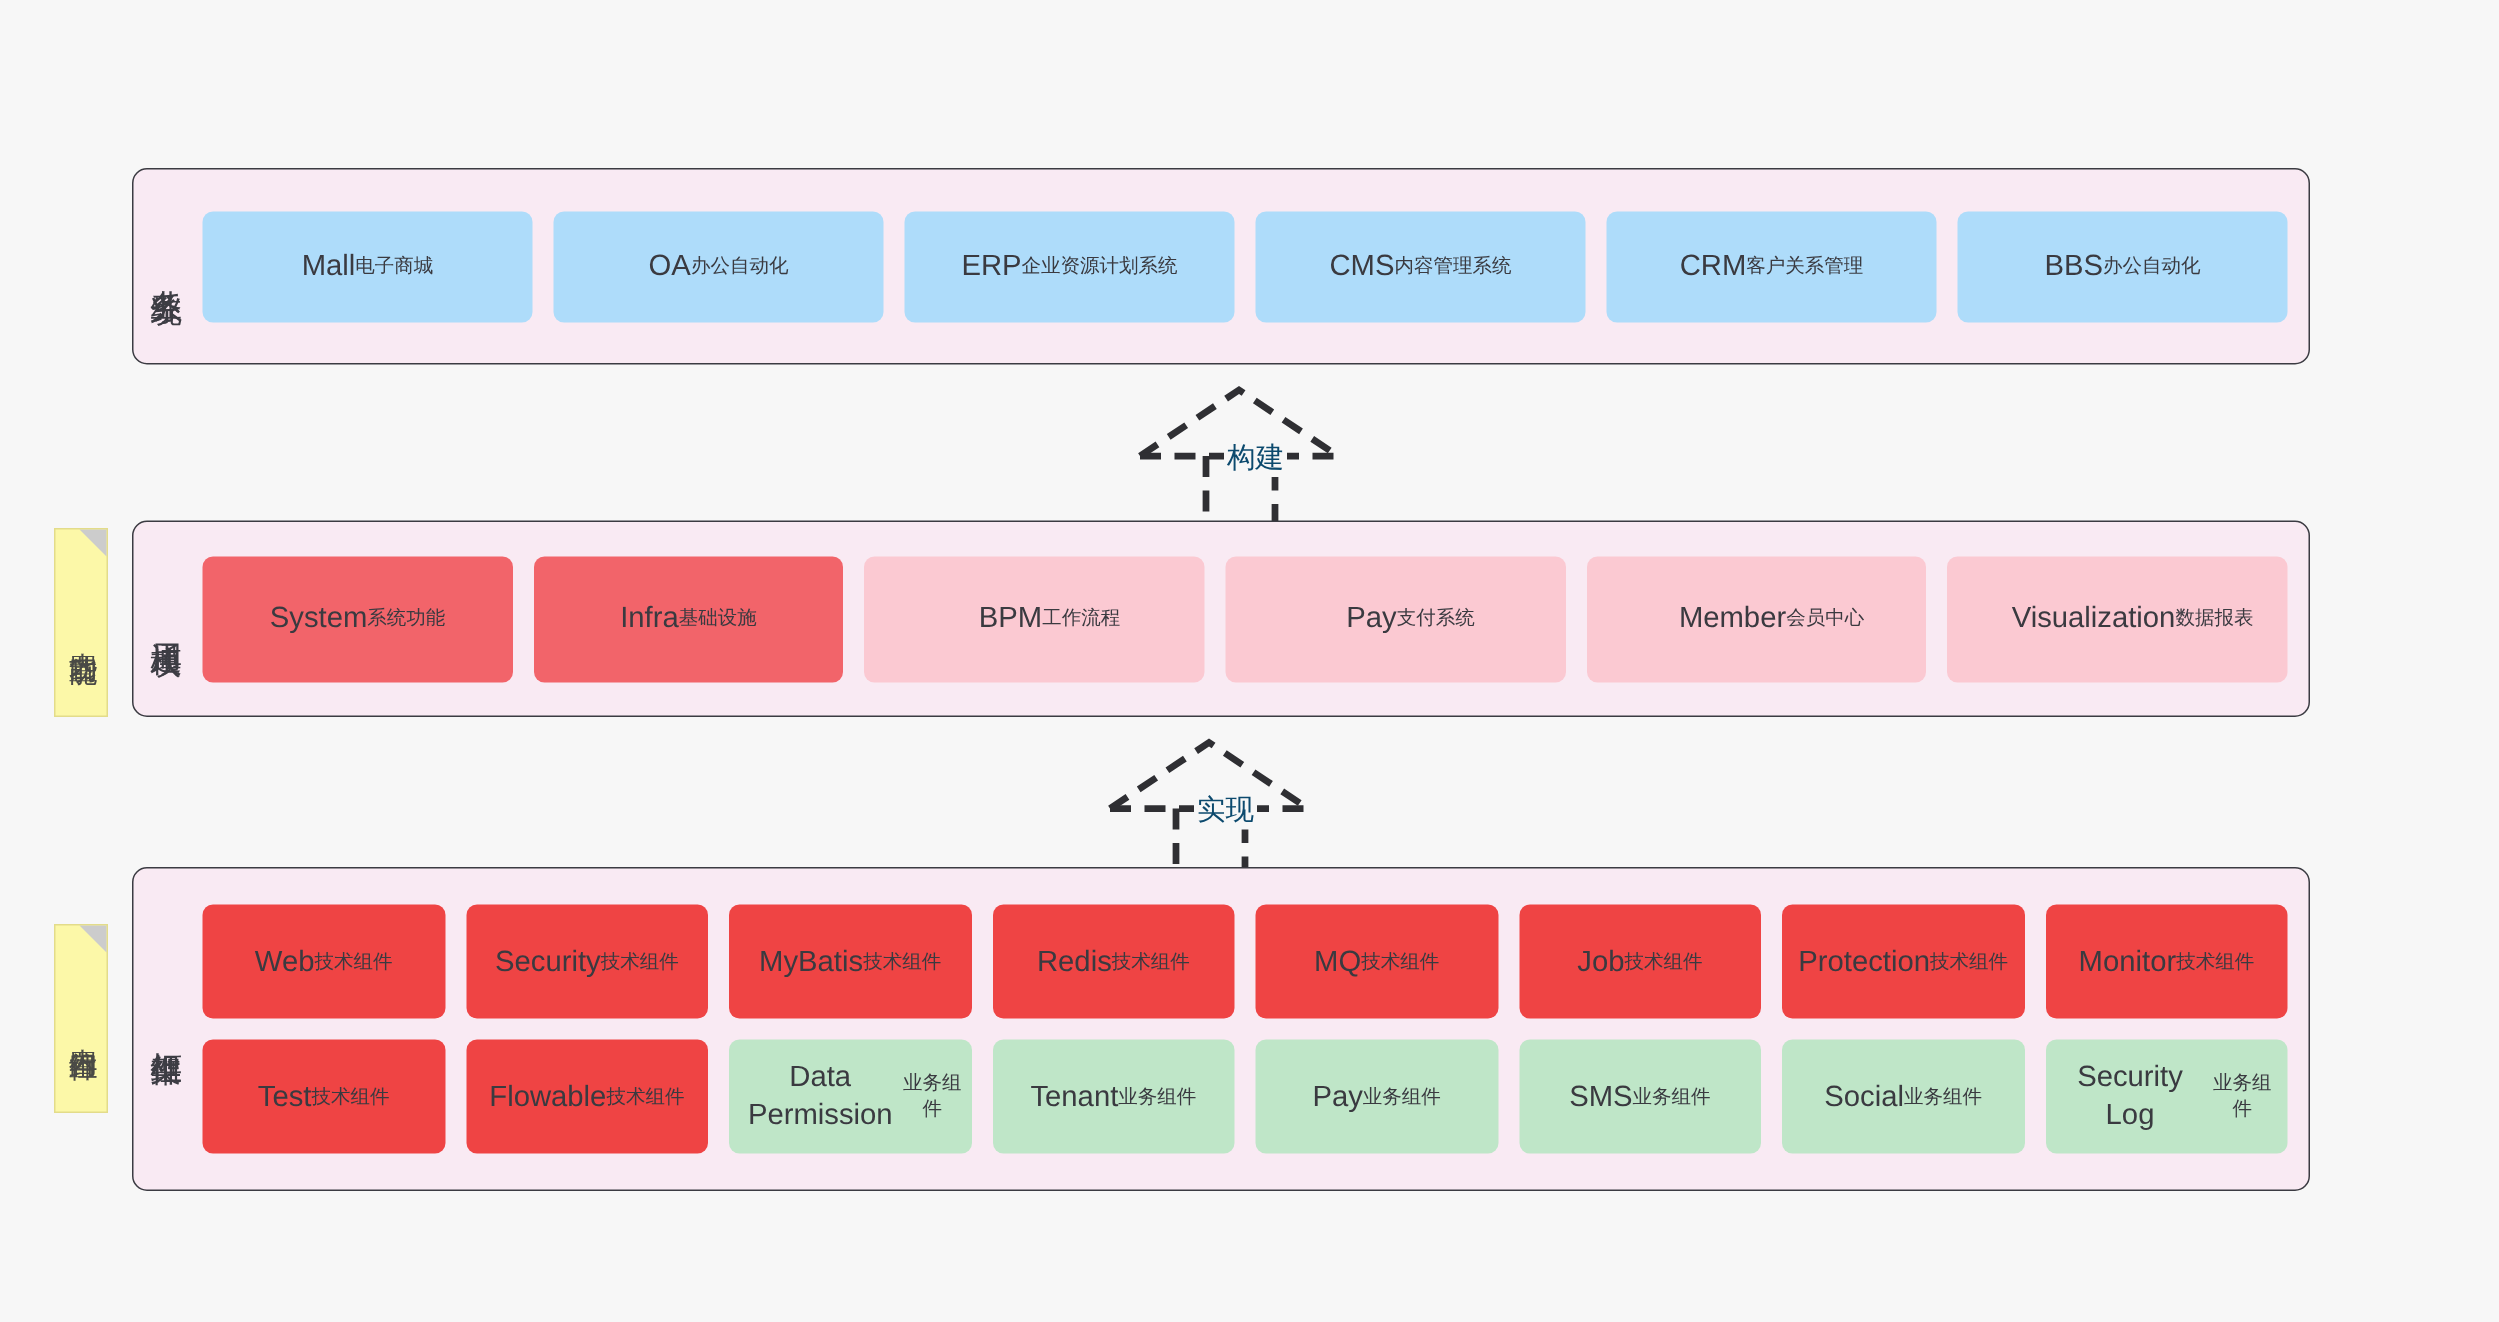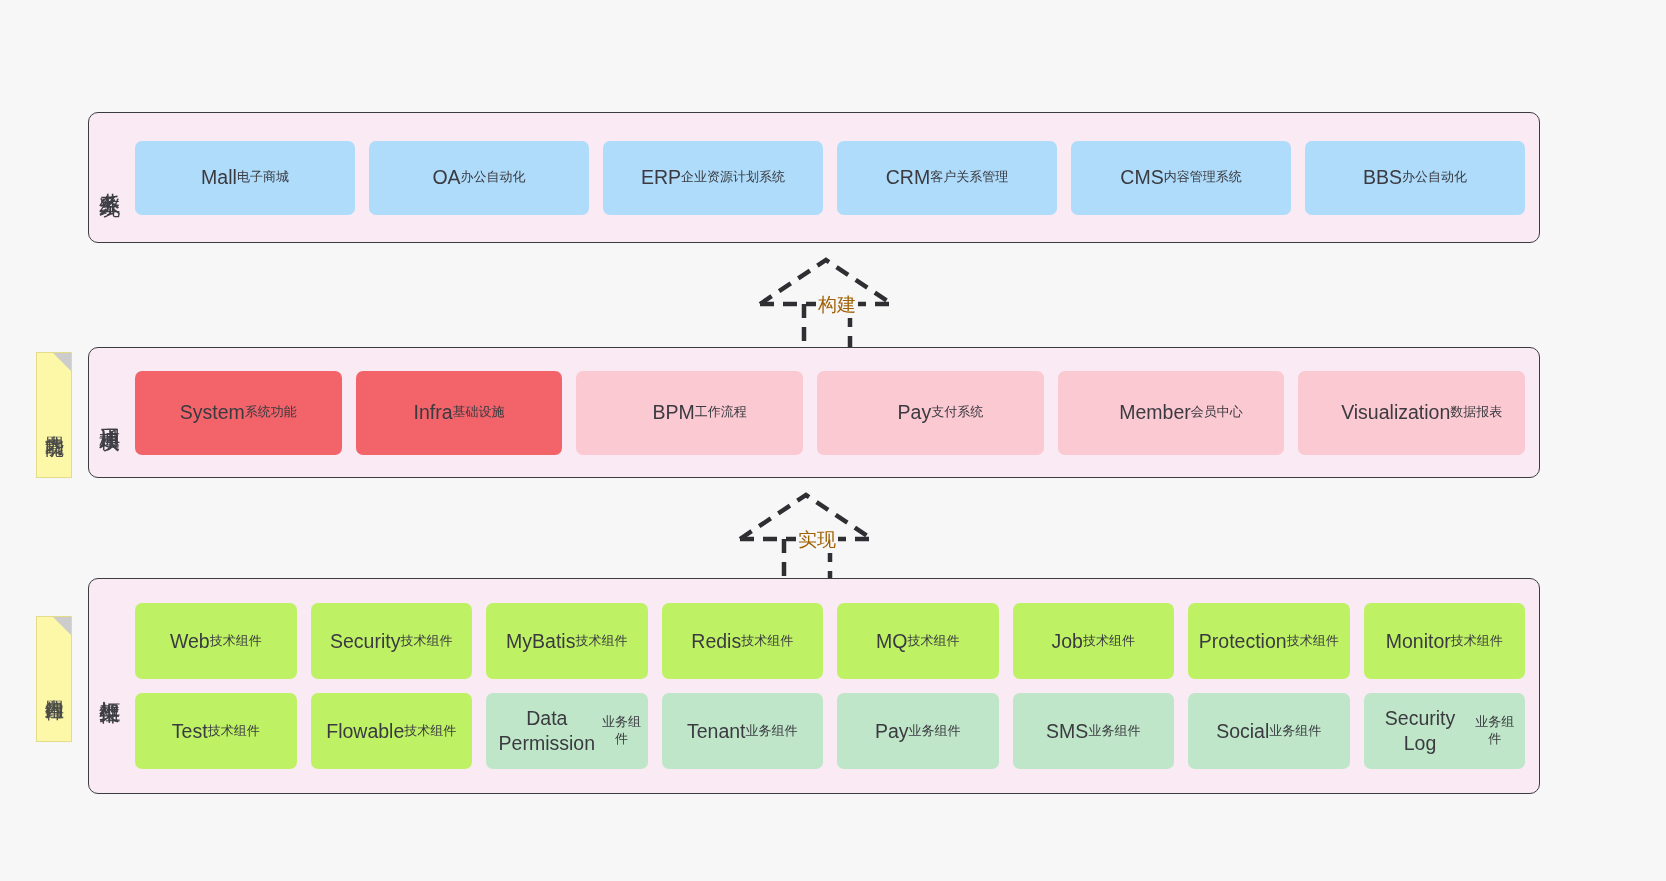--- a/index.html
+++ b/index.html
@@ -88,21 +88,21 @@
     padding: 4px 6px;
     box-sizing: border-box;
     user-select: none;
   }
   .card .t-en { font-size: 19.5px; }
   .card .t-cn { font-size: 13px; }
 
   .biz-card   { background: #aedcfa; height: 74px; }
   .mod-strong { background: #f2646a; height: 84px; align-items: center; }
   .mod-soft   { background: #fbc9d2; height: 84px; padding-left: 26px; }
-  .comp-tech  { background: #bef264; height: 76px; }
+  .comp-tech  { background: #ef4444; height: 76px; }
   .comp-biz   { background: #bfe6c8; height: 76px; }
 
   
   .note {
     position: absolute;
     width: 36px;
     background: #fcf8a8;
     border: 1px solid #e3dc8a;
     box-sizing: border-box;
     display: flex;
@@ -130,21 +130,21 @@
 
   
   .arrow {
     position: absolute;
     user-select: none;
   }
   .arrow svg { display: block; overflow: visible; }
   .arrow-label {
     position: absolute;
     font-size: 19px;
-    color: #a16207;
+    color: #0c4a6e;
     background: #f7f7f7;
     padding: 0 2px;
     white-space: nowrap;
     user-select: none;
     text-align: right;
   }
 </style>
 </head>
 <body>
 
@@ -159,26 +159,26 @@
         </div>
         <div class="card biz-card">
           <span class="t-en">OA</span>
           <span class="t-cn">办公自动化</span>
         </div>
         <div class="card biz-card">
           <span class="t-en">ERP</span>
           <span class="t-cn">企业资源计划系统</span>
         </div>
         <div class="card biz-card">
+          <span class="t-en">CMS</span>
+          <span class="t-cn">内容管理系统</span>
+        </div>
+        <div class="card biz-card">
           <span class="t-en">CRM</span>
           <span class="t-cn">客户关系管理</span>
-        </div>
-        <div class="card biz-card">
-          <span class="t-en">CMS</span>
-          <span class="t-cn">内容管理系统</span>
         </div>
         <div class="card biz-card">
           <span class="t-en">BBS</span>
           <span class="t-cn">办公自动化</span>
         </div>
       </div>
   </div>
 
   <div class="arrow" style="left:758px; top:256px;">
     <svg width="152" height="98" viewBox="0 0 152 98">

